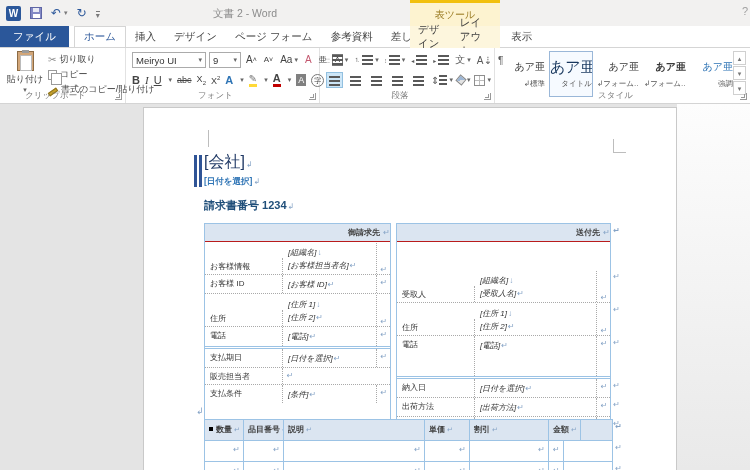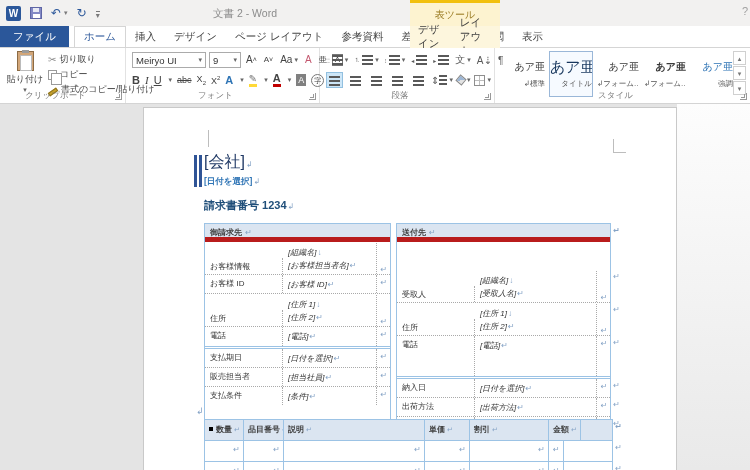--- a/index.html
+++ b/index.html
@@ -107,21 +107,21 @@
 
   .tbars { position:absolute; left:50px; top:47px; height:32px; width:8px; border-left:3px solid #2f5496; border-right:3px solid #2f5496; }
   .company { position:absolute; left:60px; top:44px; font-size:16px; color:#1f3864; }
   .datefld { position:absolute; left:60px; top:68px; font-size:8.5px; font-weight:bold; color:#2e74b5; }
   .invno { position:absolute; left:60px; top:90px; font-size:11px; font-weight:bold; color:#1f4e79; }
   .pmark { color:#85a3c6; font-size:8px; font-weight:normal; margin-left:1px; }
 
   .btables { position:absolute; left:60px; top:115px; width:407px; display:flex; gap:5px; }
   .half { border:1px solid #9cc3e5; background:#fff; position:relative; }
   .half-left { width:205px; } .half-right { width:236px; }
-  .thead { height:18px; background:#dbe5f1; border-bottom:5px solid #b91c1c; font-size:8px; font-weight:bold; color:#3f3f3f; padding:3px 0 0 5px; position:relative; }
+  .thead { height:18px; background:#dbe5f1; border-bottom:1px solid #b91c1c; font-size:8px; font-weight:bold; color:#3f3f3f; padding:3px 0 0 5px; position:relative;text-align:right; }
   .secA { display:flex; flex-direction:column; }
   .half-right .secA { height:106px;margin-top:28px; }
   .half-right .secA .row:last-child { flex:1; }
   .row { position:relative; display:flex; border-bottom:1px dotted #a9a9a9; }
   .secA .row:last-child, .secB .row:last-child { border-bottom:none; }
   .rlbl { width:78px; border-right:1px dotted #a9a9a9; padding:3px 0 2px 5px; font-size:8px; color:#333; }
   .rval { flex:1; border-right:1px dotted #a9a9a9; padding:3px 0 2px 5px; font-size:8px; color:#333;font-style:italic; }
   .rline { line-height:13px; white-space:nowrap; }
   .rmark { width:12px; text-align:center; padding-top:3px; }
   .lines1 { min-height:19px; } .lines2 { min-height:33px;align-items:flex-end; }
@@ -160,21 +160,21 @@
     <div class="ctx-title">表ツール</div>
     <div class="help-q">?</div>
   </div>
 
   <div class="tabrow">
     <div class="tab-file">ファイル</div>
     <div style="display:flex;">
         <div class="tab active">ホーム</div>
         <div class="tab">挿入</div>
         <div class="tab">デザイン</div>
-        <div class="tab">ページ レイアウト</div>
+        <div class="tab">ページ フォーム</div>
         <div class="tab">参考資料</div>
         <div class="tab">差し込み文書</div>
         <div class="tab">校閲</div>
         <div class="tab">表示</div>
       </div>
     <div class="ctx-tabs">
         <div class="tab">デザイン</div>
         <div class="tab">レイアウト</div>
       </div>
   </div>
@@ -400,23 +400,20 @@
             <div class="secB">
               <div class="row lines1">
                 <div class="rlbl">支払期日</div>
                 <div class="rval">
                   <div class="rline">[日付を選択]<span class="pmark">↵</span></div>
                 </div>
                 <div class="rmark pmark">↵</div>
               </div>
               <div class="row lines1">
                 <div class="rlbl">販売担当者</div>
-                <div class="rval">
-                  <div class="rline">[担当社員]<span class="pmark">↵</span></div>
-                </div>
                 <div class="rmark pmark">↵</div>
               </div>
               <div class="row lines1">
                 <div class="rlbl">支払条件</div>
                 <div class="rval">
                   <div class="rline">[条件]<span class="pmark">↵</span></div>
                 </div>
                 <div class="rmark pmark">↵</div>
               </div>
             </div>

